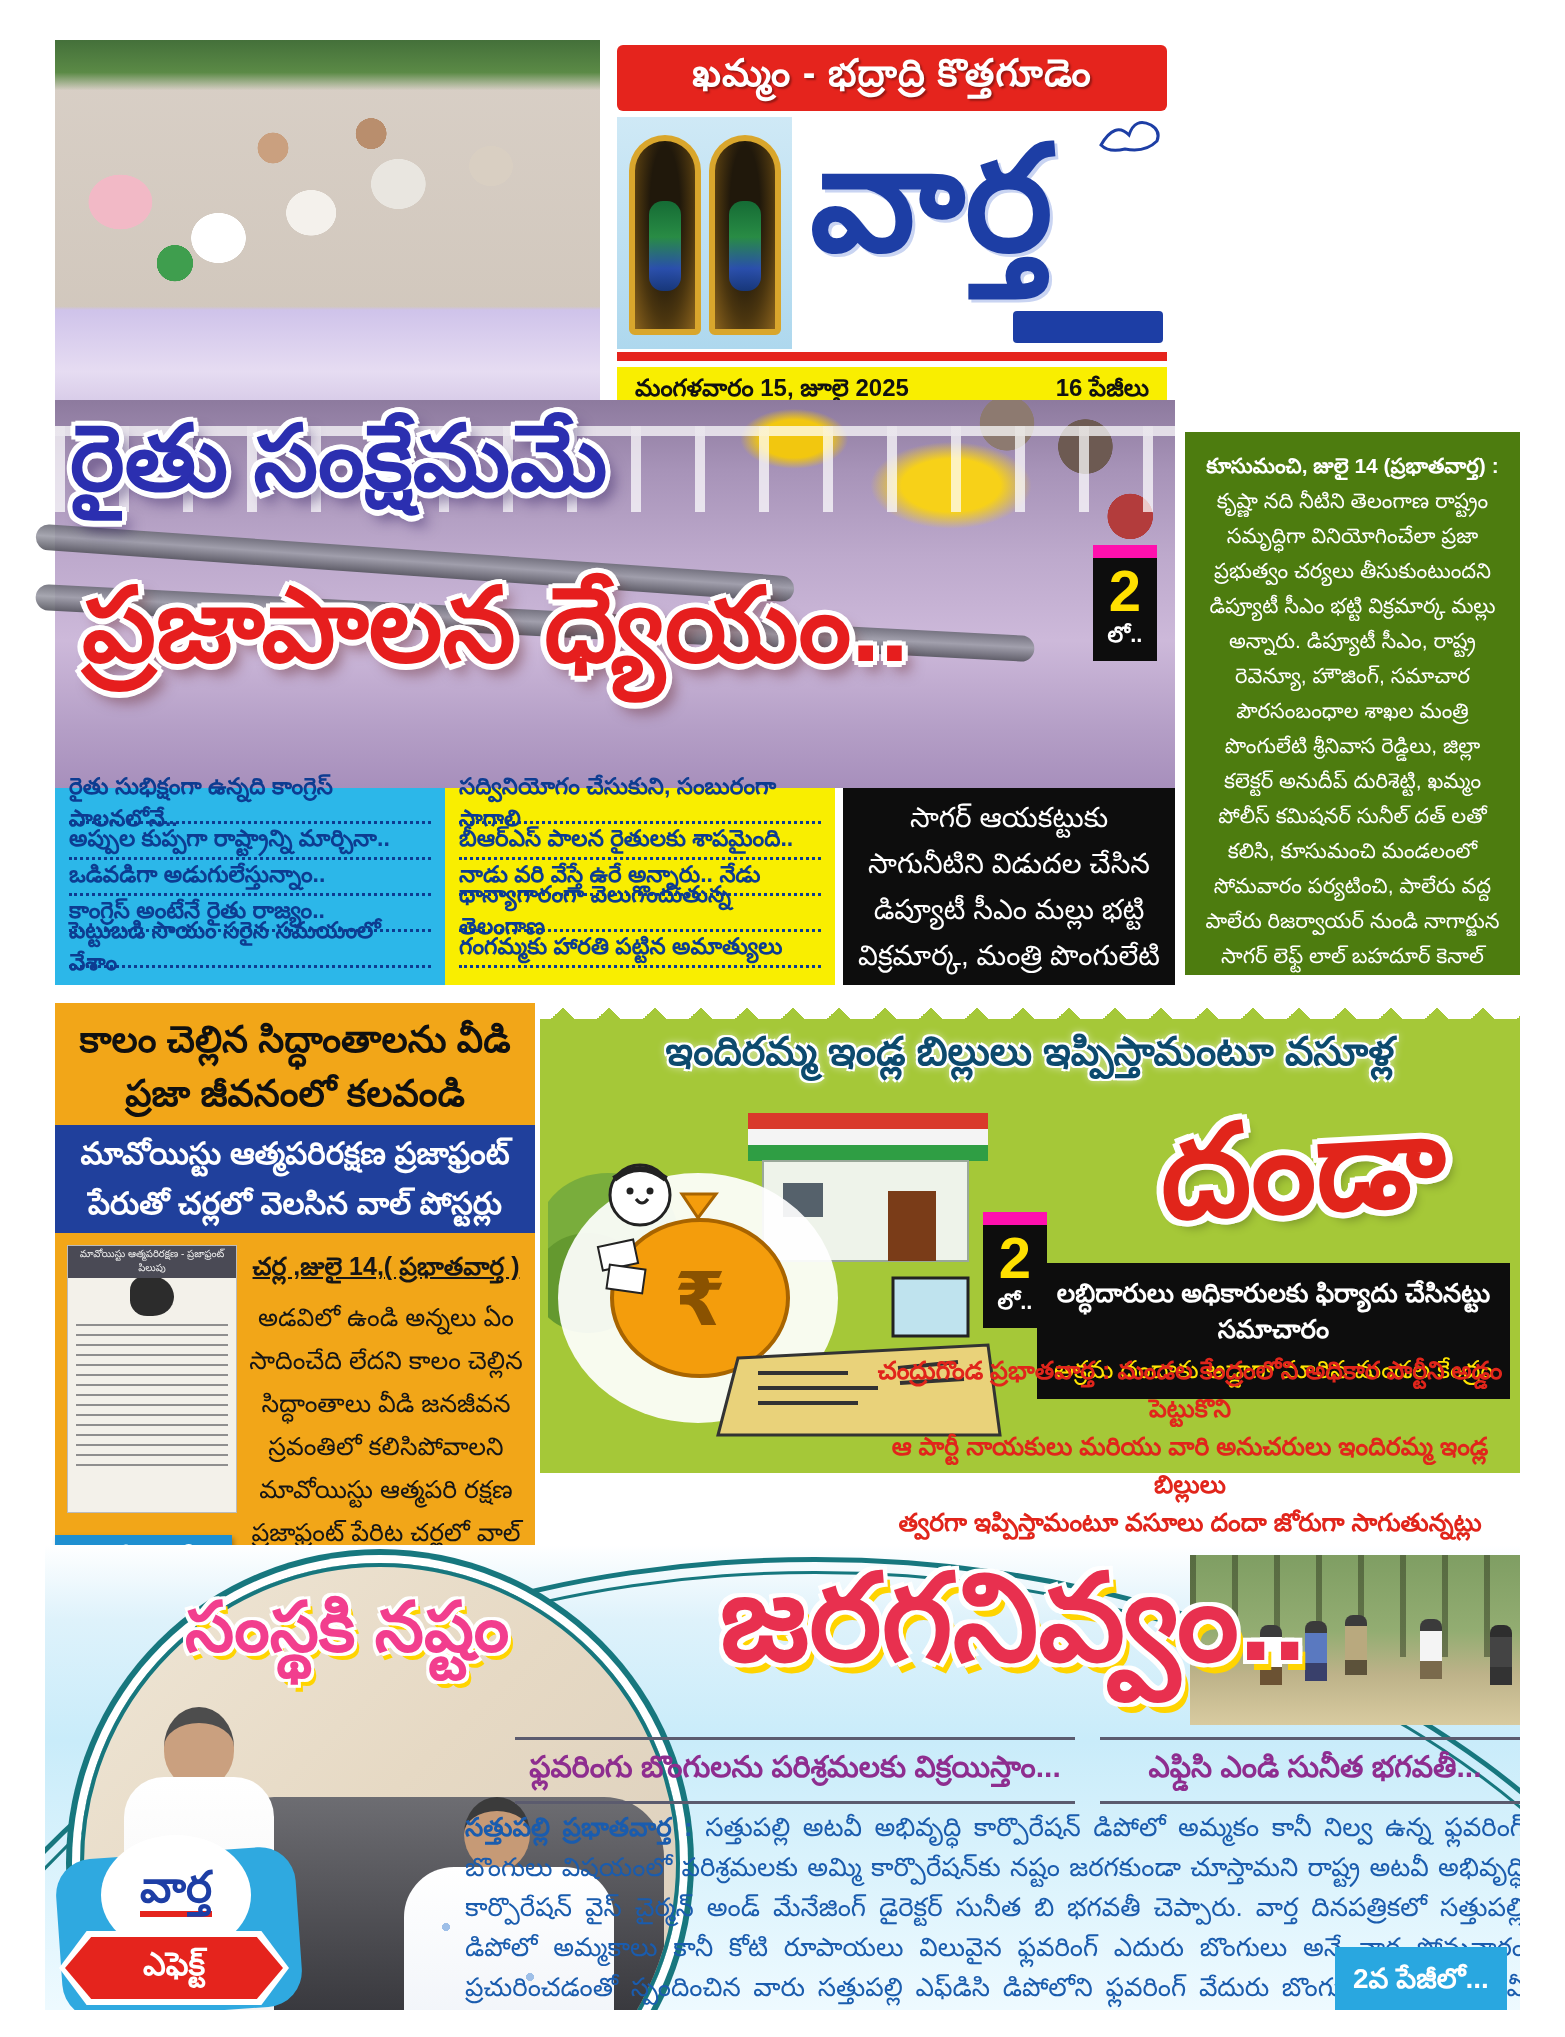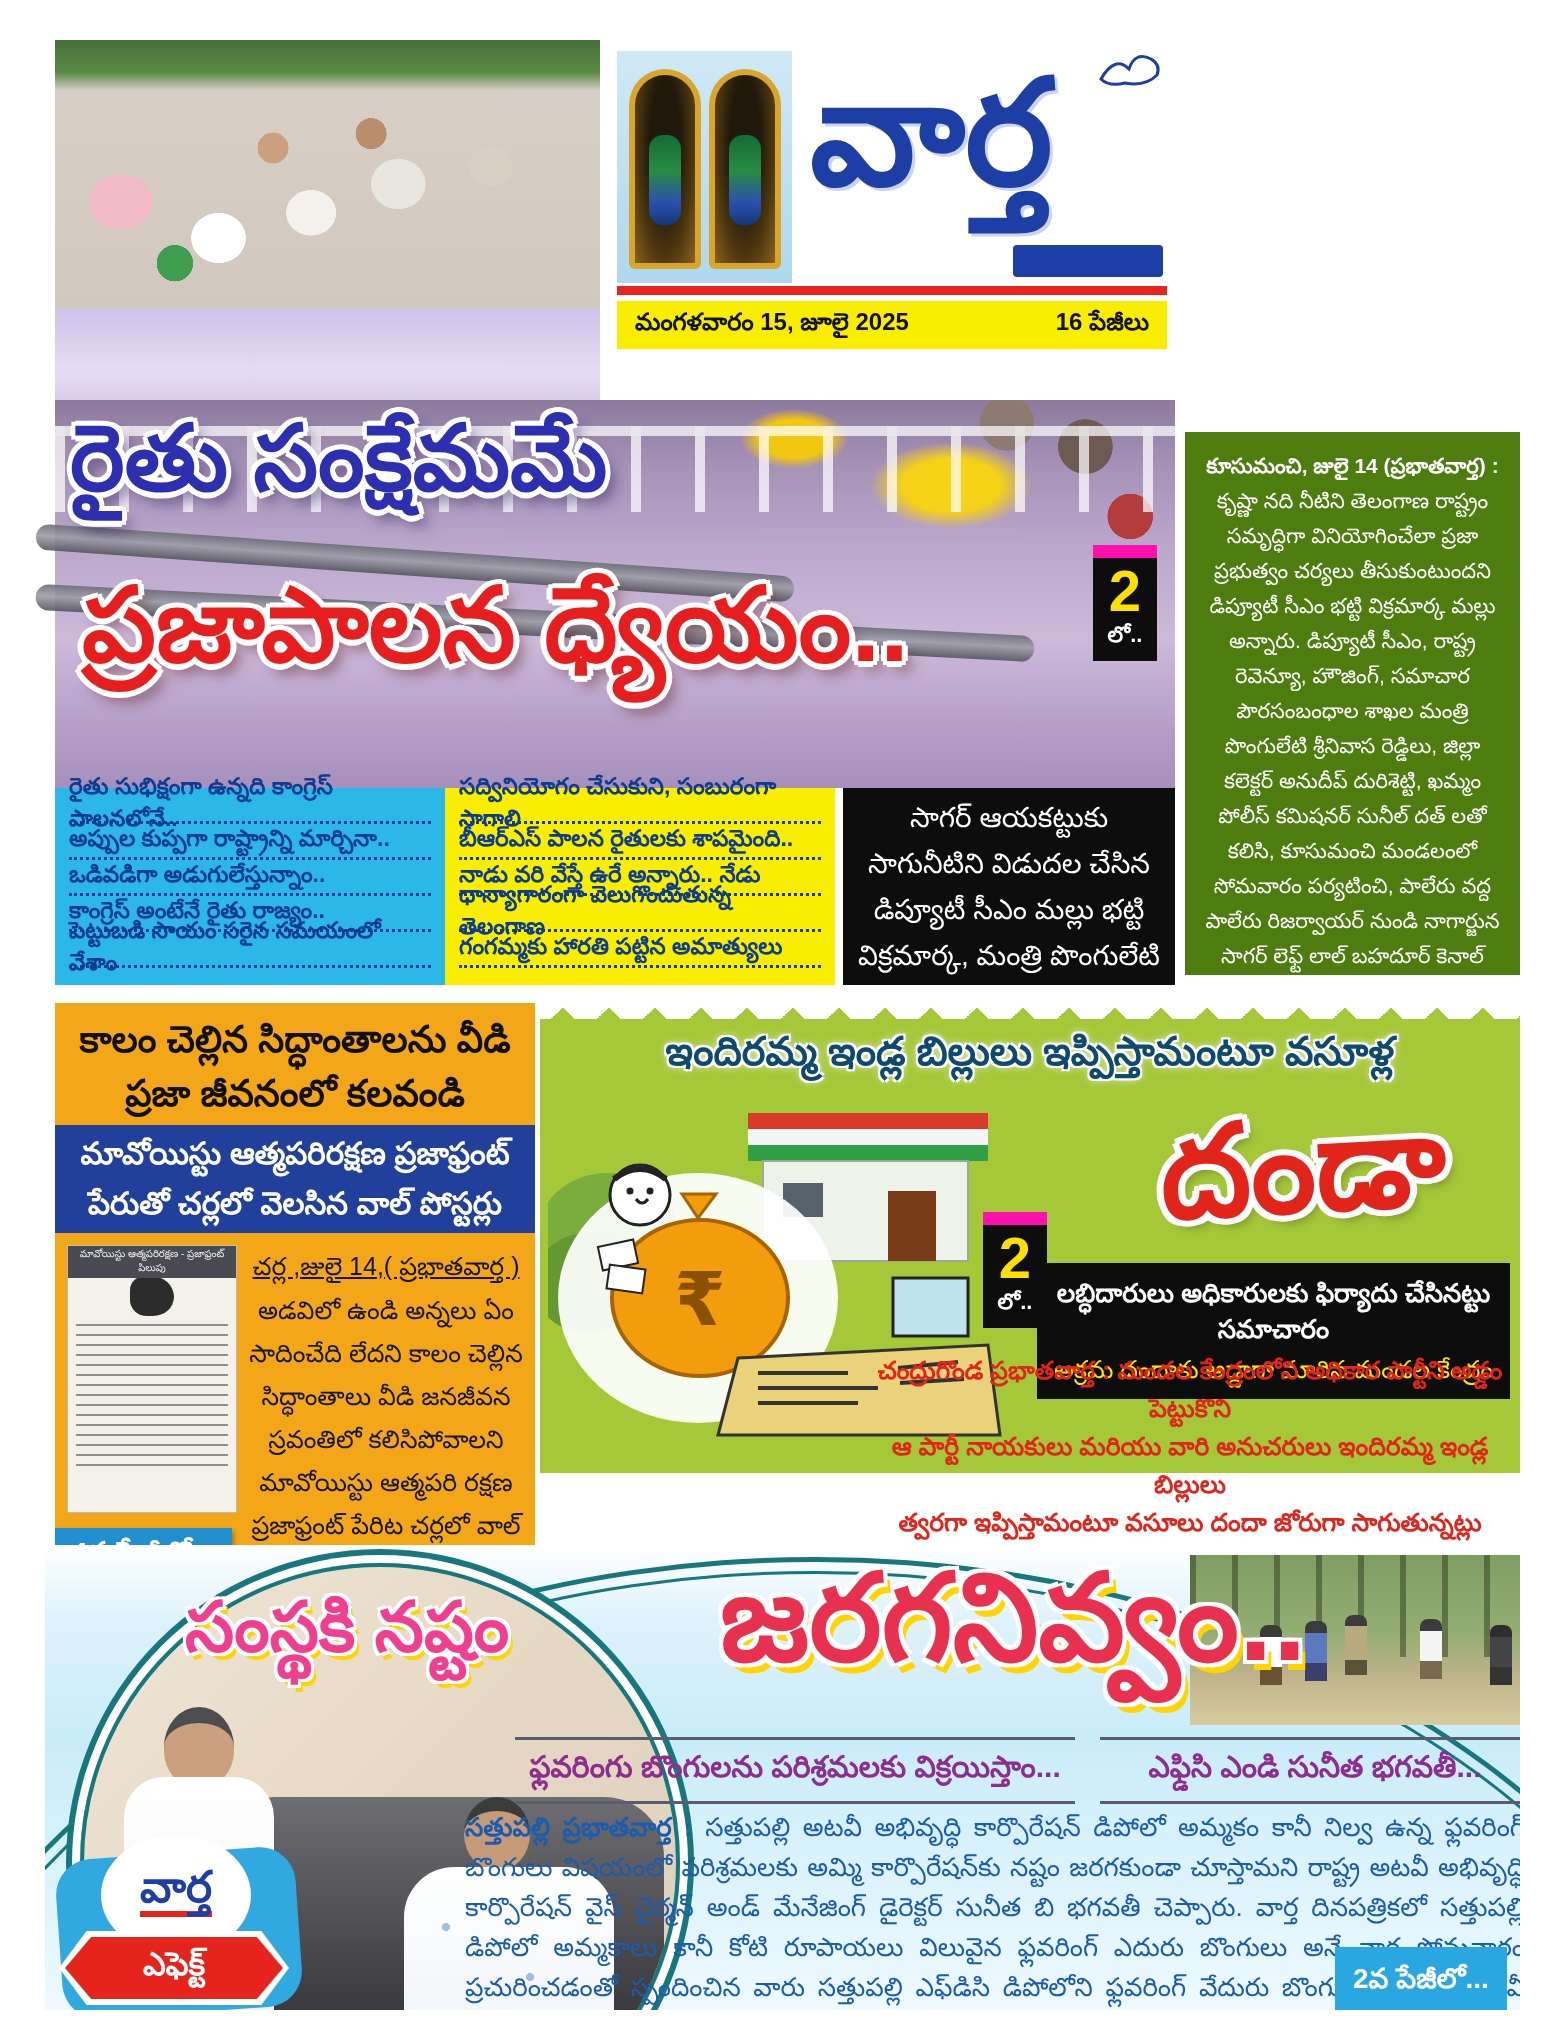--- a/index.html
+++ b/index.html
@@ -120,21 +120,21 @@
     width:170px; height:268px; background:#f3f1ea; border:1px solid #bbb; position:relative; padding:26px 8px 8px; overflow:hidden;
   }
   .poster-cap{ position:absolute; left:0; top:0; width:100%; background:#4a4a55; color:#eee; font-size:10px; text-align:center; padding:2px 2px; }
   .poster-blob{ width:44px; height:40px; margin:4px auto 8px; background:#2c2c2c; border-radius:40% 60% 55% 45%; }
   .poster-lines{ height:150px; background:repeating-linear-gradient(180deg, #8f8f8f 0 2px, rgba(0,0,0,0) 2px 10px); }
   .badge-4page{
     position:absolute; left:0px; bottom:60px; background:#1f8fd0; color:#fff;
     font-weight:bold; font-size:30px; padding:8px 16px; box-shadow:2px 3px 5px rgba(0,0,0,.3);
   }
   .maoist-text{ flex:1; color:#161616; font-size:25px; line-height:43px; text-align:center; }
-  .maoist-text .dl{ font-weight:normal; text-decoration:underline; display:block; margin-bottom:1px;text-align:center; }
+  .maoist-text .dl{ font-weight:bold; text-decoration:underline; display:block; margin-bottom:8px;text-align:center; }
 
   
   .danda{ position:absolute; left:540px; top:995px; width:980px; height:478px; background:#a5c838; }
   .zig{ position:absolute; left:0; width:100%; height:24px;
     background-image:linear-gradient(135deg, #ffffff 50%, rgba(0,0,0,0) 50%), linear-gradient(225deg, #ffffff 50%, rgba(0,0,0,0) 50%);
     background-size:46px 24px; background-repeat:repeat-x; }
   .zig.top{ top:0; }
   .danda-kicker{
     position:absolute; left:20px; top:34px; width:940px; text-align:center;
     font-size:40px; font-weight:bold; color:#0c4a6e;
@@ -213,20 +213,21 @@
     display:flex; align-items:center; justify-content:center; color:#fff; font-size:32px; font-weight:bold; }
 </style>
 </head>
 <body>
 
 <div class="page">
 
   <div class="crowd-photo"></div>
 
   <div class="masthead">
+    <div class="edition-banner">ఖమ్మం - భద్రాద్రి కొత్తగూడెం</div>
     <div class="masthead-mid">
       <div class="deity-photo">
         <div class="arch a1">
             <div class="idol"></div>
           </div>
         <div class="arch a2">
             <div class="idol"></div>
           </div>
       </div>
       <div class="logo-wrap">

